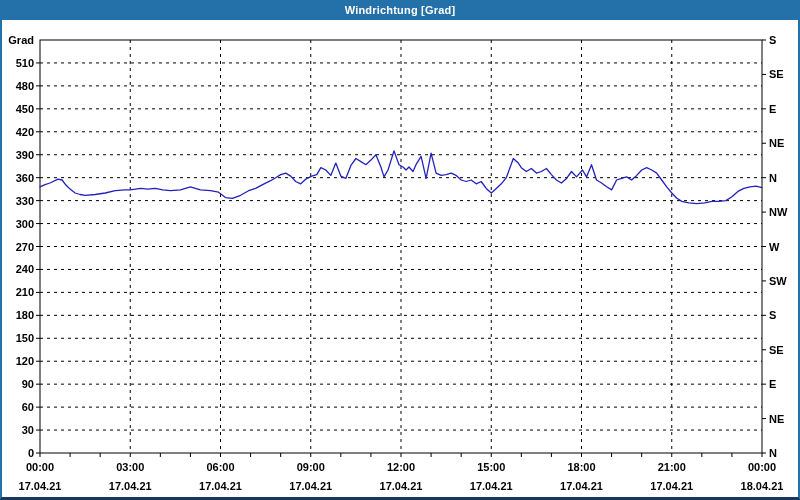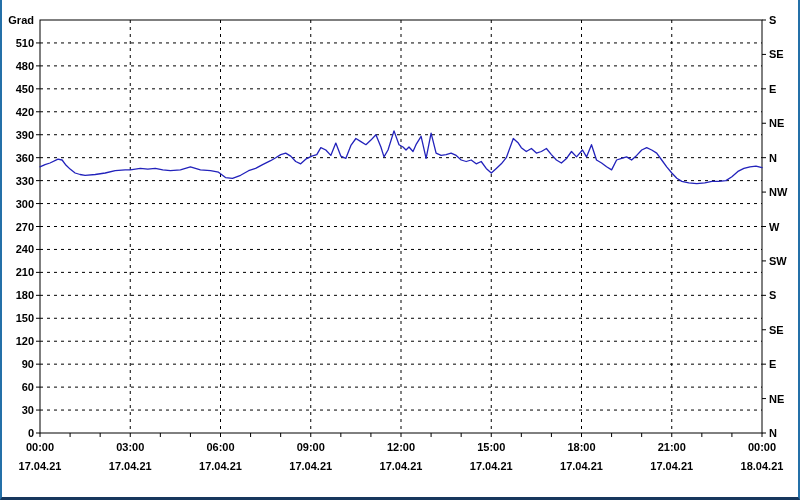--- a/index.html
+++ b/index.html
@@ -9,20 +9,23 @@
        overflow:hidden;}
   .titlebar{height:20px;background:#2470a8;color:#fff;display:flex;align-items:center;justify-content:center;
             font-size:11px;font-weight:bold;letter-spacing:.2px;}
   .chartwrap{width:796px;height:477px;position:relative;background:#fff;}
   svg text{font-family:"Liberation Sans","DejaVu Sans",sans-serif;font-size:11px;font-weight:bold;fill:#000;}
 </style>
 </head>
 <body>
 
 <div class="app">
+  <div class="titlebar">
+    <span>Windrichtung [Grad]</span>
+  </div>
   <div class="chartwrap">
     <svg id="chart" width="796" height="477" viewBox="0 0 796 477">
         <line x1="38" y1="410.05555555555554" x2="760" y2="410.05555555555554" stroke="#000000" stroke-width="1" stroke-dasharray="3,4"></line>
         <line x1="38" y1="387.1111111111111" x2="760" y2="387.1111111111111" stroke="#000000" stroke-width="1" stroke-dasharray="3,4"></line>
         <line x1="38" y1="364.1666666666667" x2="760" y2="364.1666666666667" stroke="#000000" stroke-width="1" stroke-dasharray="3,4"></line>
         <line x1="38" y1="341.22222222222223" x2="760" y2="341.22222222222223" stroke="#000000" stroke-width="1" stroke-dasharray="3,4"></line>
         <line x1="38" y1="318.27777777777777" x2="760" y2="318.27777777777777" stroke="#000000" stroke-width="1" stroke-dasharray="3,4"></line>
         <line x1="38" y1="295.33333333333337" x2="760" y2="295.33333333333337" stroke="#000000" stroke-width="1" stroke-dasharray="3,4"></line>
         <line x1="38" y1="272.3888888888889" x2="760" y2="272.3888888888889" stroke="#000000" stroke-width="1" stroke-dasharray="3,4"></line>
         <line x1="38" y1="249.44444444444446" x2="760" y2="249.44444444444446" stroke="#000000" stroke-width="1" stroke-dasharray="3,4"></line>

